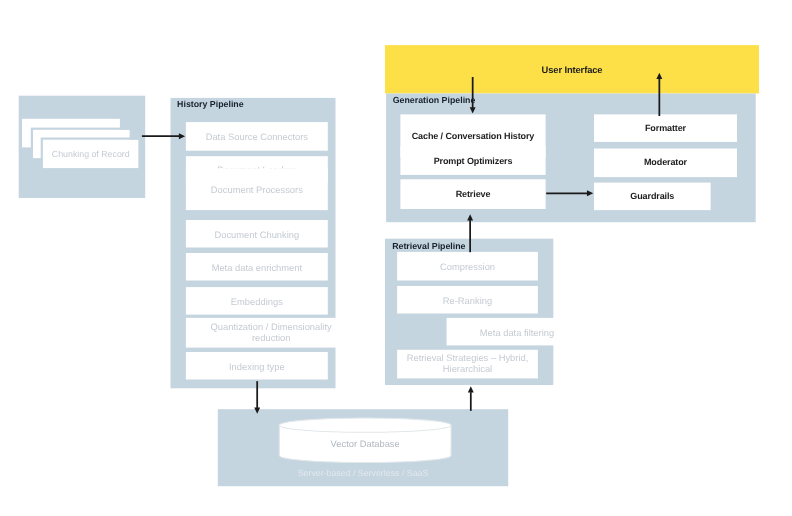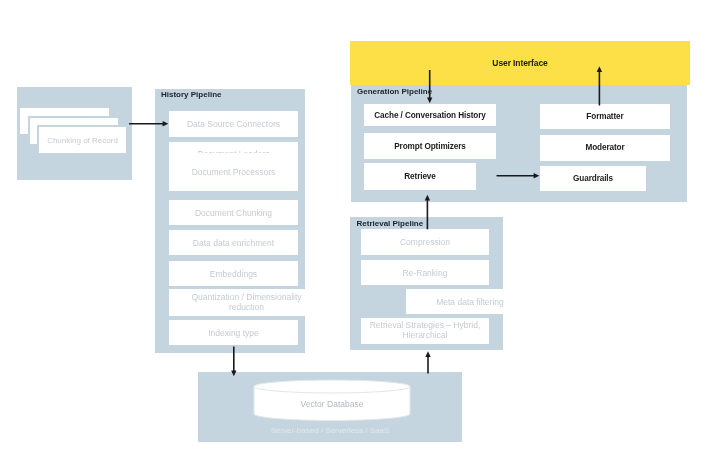--- a/index.html
+++ b/index.html
@@ -20,32 +20,32 @@
 <div class="wbox" style="left:20px;top:108px;width:89px;height:26px;"></div>
 <div class="wbox" style="left:30px;top:118px;width:88px;height:26px;outline:2px solid #c5d5e0;"></div>
 <div class="wbox gray" style="left:39px;top:127px;width:87px;height:26px;outline:2px solid #c5d5e0;font-size:8px;">Chunking of Record</div>
 
 <div class="panel" style="left:155px;top:89px;width:150px;height:264px;"></div>
 <div class="plabel" style="left:161px;top:91px;">History Pipeline</div>
 <div class="wbox gray" style="left:169px;top:111px;width:129px;height:26px;">Data Source Connectors</div>
 <div class="wbox gray" style="left:169px;top:142px;width:129px;height:24px;">Document Loaders</div>
 <div class="wbox gray" style="left:169px;top:153px;width:129px;height:38px;">Document Processors</div>
 <div class="wbox gray" style="left:169px;top:200px;width:129px;height:25px;">Document Chunking</div>
-<div class="wbox gray" style="left:169px;top:230px;width:129px;height:25px;">Data data enrichment</div>
+<div class="wbox gray" style="left:169px;top:230px;width:129px;height:25px;">Meta data enrichment</div>
 <div class="wbox gray" style="left:169px;top:261px;width:129px;height:25px;">Embeddings</div>
 <div class="wbox gray" style="left:169px;top:289px;width:129px;height:27px;line-height:1.15;padding-left:13px;">Quantization / Dimensionality reduction</div>
 <div class="wbox gray" style="left:169px;top:320px;width:129px;height:25px;">Indexing type</div>
 
 <div class="panel wbox black" style="left:350px;top:41px;width:340px;height:44px;background:#fde047;font-size:8.5px;">User Interface</div>
 
 <div class="panel" style="left:351px;top:85px;width:336px;height:117px;"></div>
 <div class="plabel" style="left:357px;top:87.5px;">Generation Pipeline</div>
-<div class="wbox black" style="left:364px;top:104px;width:132px;height:22px;">Cache / Conversation History</div>
+<div class="wbox black" style="left:364px;top:104px;width:132px;height:39px;">Cache / Conversation History</div>
 <div class="wbox black" style="left:364px;top:133px;width:132px;height:26px;">Prompt Optimizers</div>
-<div class="wbox black" style="left:364px;top:163px;width:112px;height:27px;">Retrieve</div>
+<div class="wbox black" style="left:364px;top:163px;width:132px;height:27px;">Retrieve</div>
 <div class="wbox black" style="left:540px;top:104px;width:130px;height:25px;">Formatter</div>
 <div class="wbox black" style="left:540px;top:134.5px;width:130px;height:26px;">Moderator</div>
 <div class="wbox black" style="left:540px;top:166px;width:106px;height:25px;">Guardrails</div>
 
 <div class="panel" style="left:350px;top:216.5px;width:153px;height:133px;"></div>
 <div class="plabel" style="left:356.5px;top:219.5px;text-align:center;">Retrieval Pipeline</div>
 <div class="wbox gray" style="left:361px;top:229px;width:128px;height:26px;">Compression</div>
 <div class="wbox gray" style="left:361px;top:260px;width:128px;height:25px;">Re-Ranking</div>
 <div class="wbox gray" style="left:361px;top:289px;width:128px;height:25px;margin-left:45px;">Meta data filtering</div>
 <div class="wbox gray" style="left:361px;top:318px;width:128px;height:26px;line-height:1.15;text-align:center;">Retrieval Strategies – Hybrid, Hierarchical</div>

